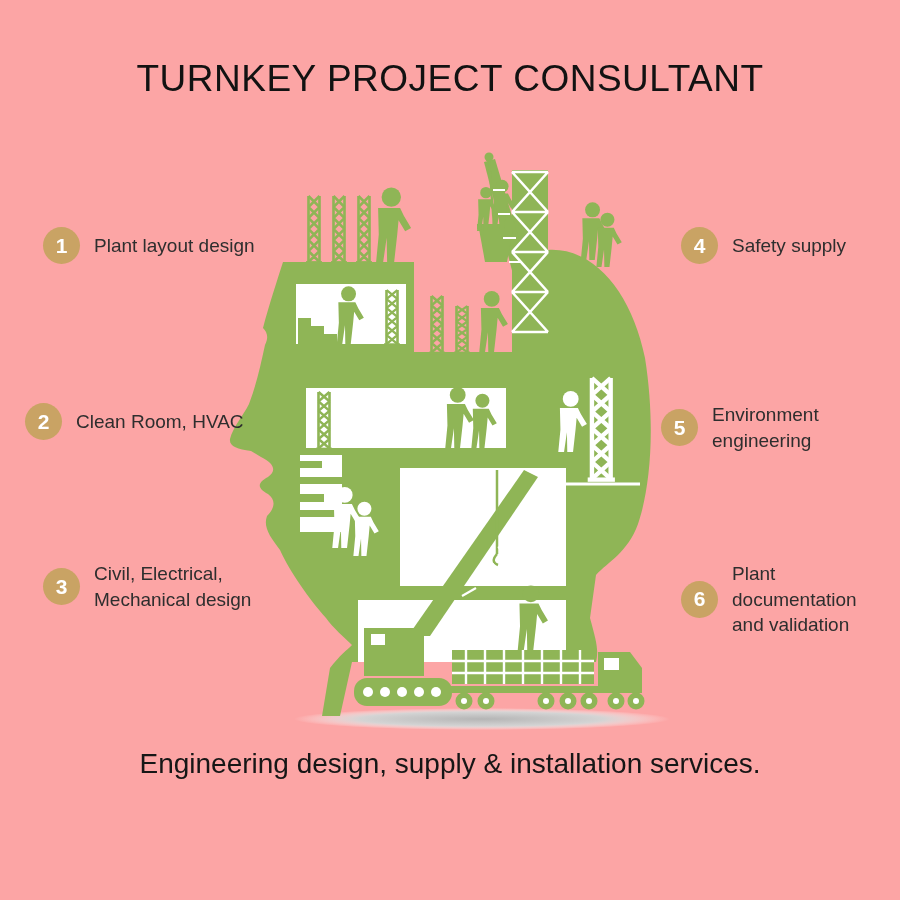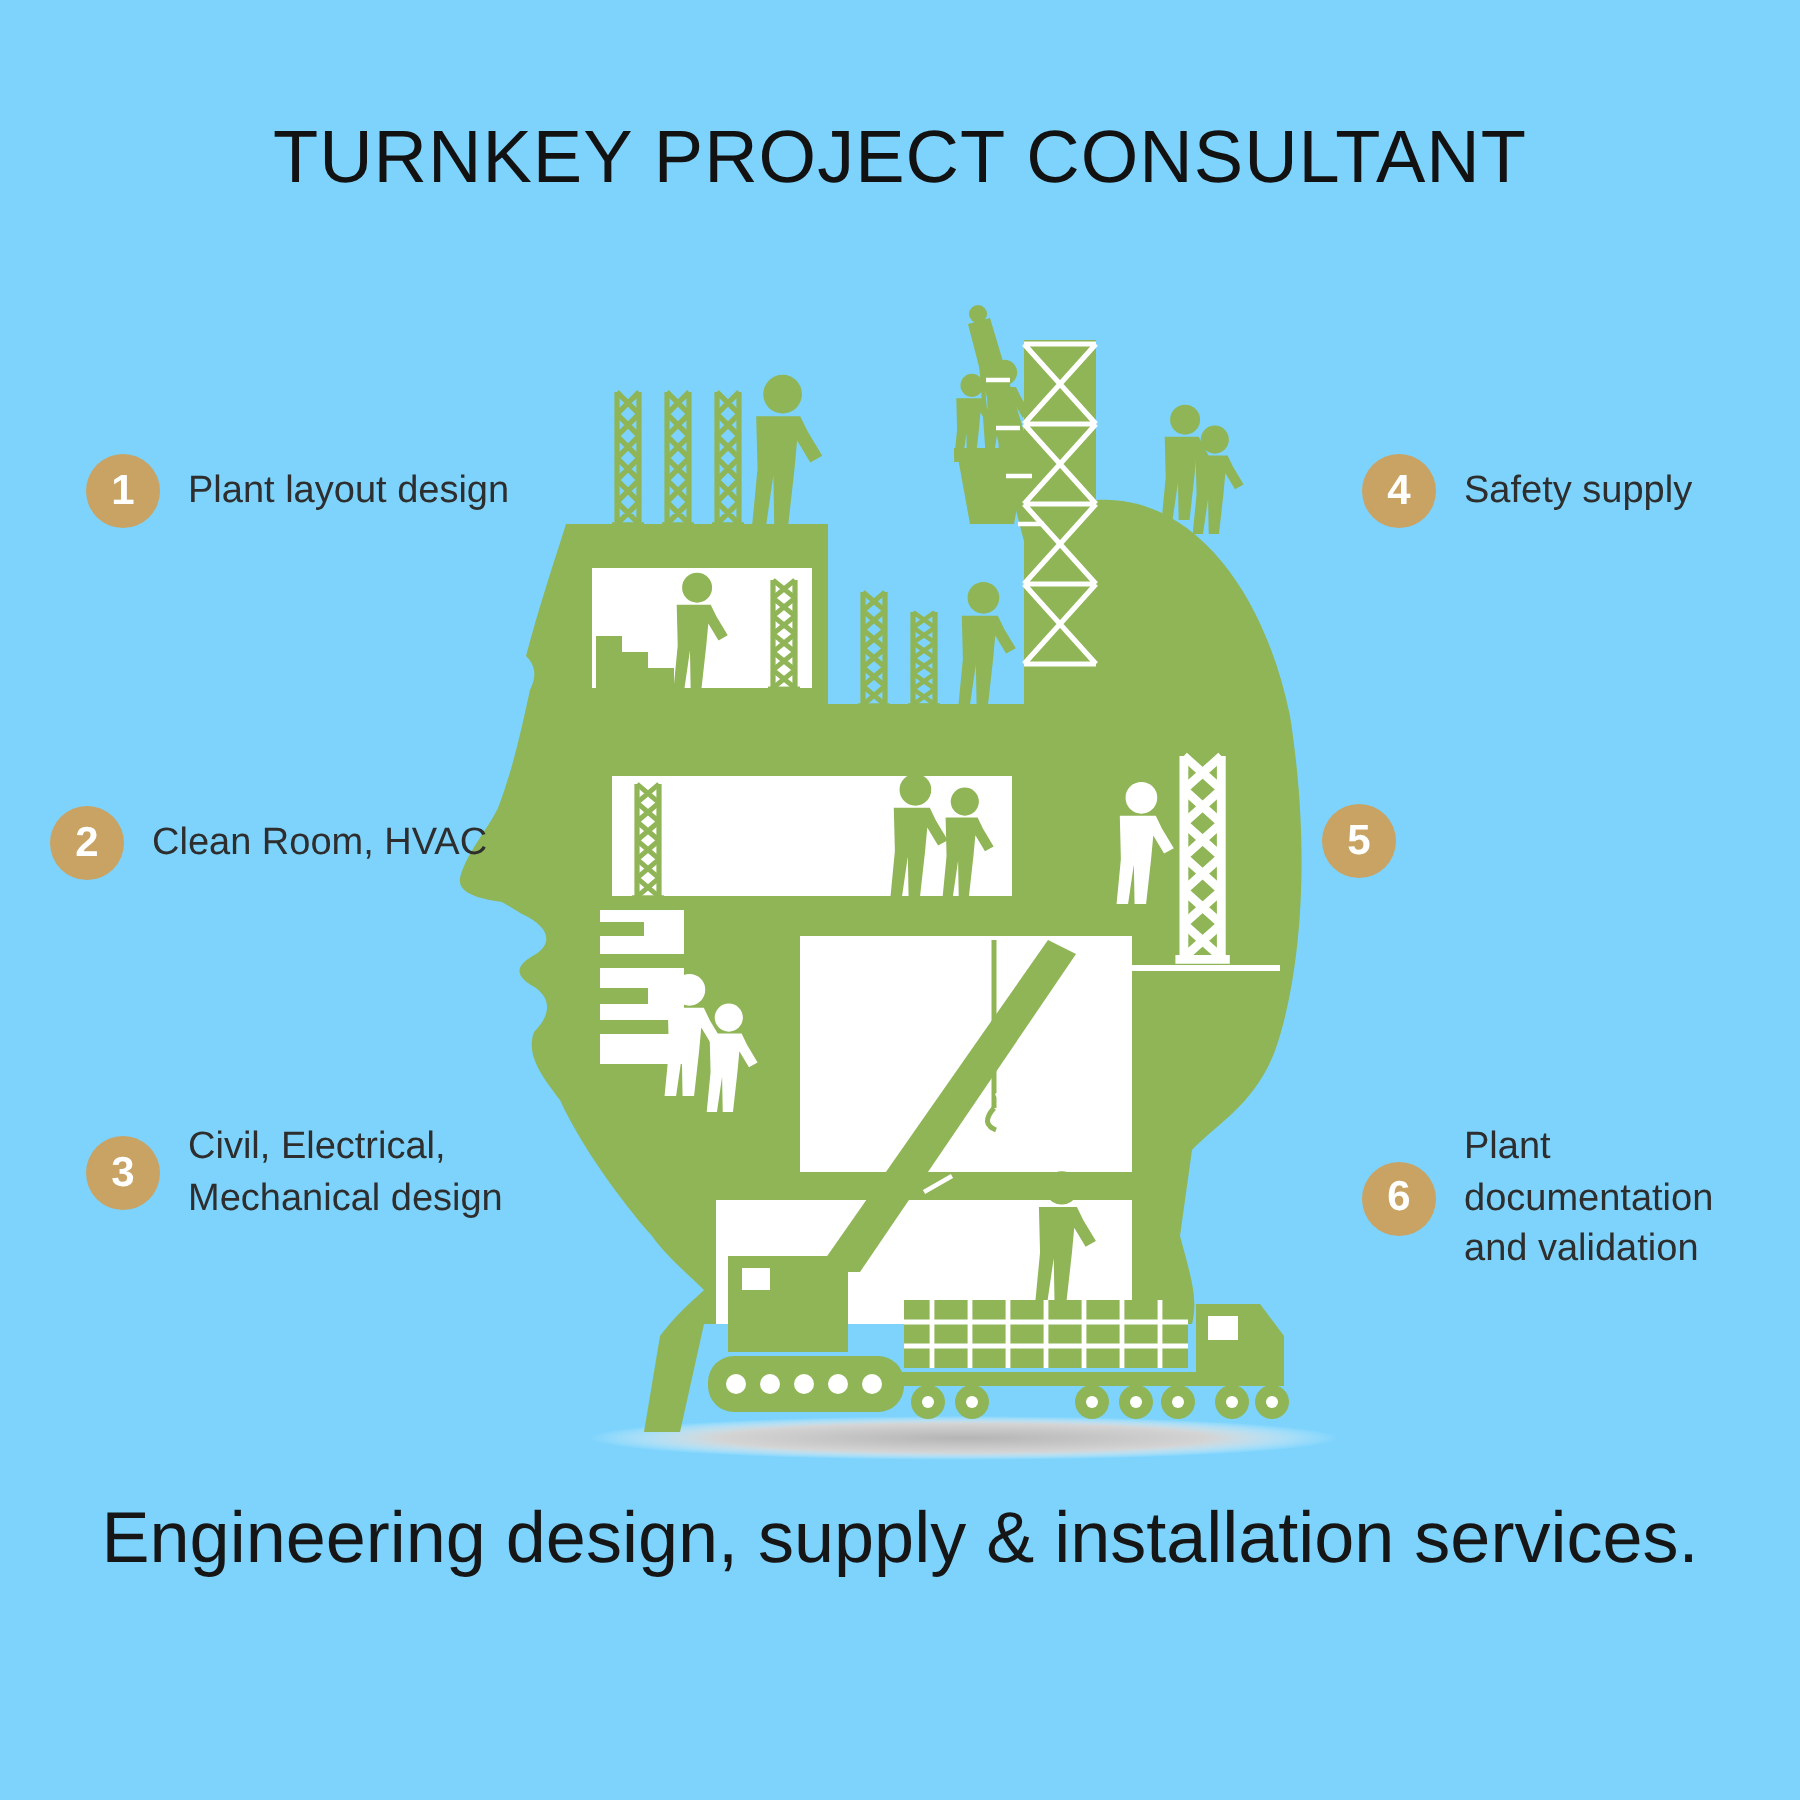--- a/index.html
+++ b/index.html
@@ -1,21 +1,21 @@
 <!DOCTYPE html>
 <html><head>
 <meta charset="utf-8">
 <style>
   html,body{margin:0;padding:0;background:#fff;}
-  .canvas{position:relative;width:900px;height:900px;background:#7dd3fc;overflow:hidden;
+  .canvas{position:relative;width:900px;height:900px;background:#fca5a5;overflow:hidden;
           font-family:"Liberation Sans",sans-serif;color:#1b1b1b;margin:0 auto;}
   .title{position:absolute;left:0;top:58px;width:100%;text-align:center;
          font-size:37px;font-weight:500;letter-spacing:.5px;color:#121212;}
   .footer{position:absolute;left:0;top:748px;width:100%;text-align:center;
-          font-size:36px;font-weight:400;color:#161616;}
+          font-size:28px;font-weight:400;color:#161616;}
   .step{position:absolute;display:flex;align-items:center;gap:14px;}
   .badge{width:37px;height:37px;border-radius:50%;background:#C9A364;color:#fff;
          display:flex;align-items:center;justify-content:center;
          font-size:21px;font-weight:600;flex:0 0 auto;}
   .lbl{font-size:19px;line-height:1.35;color:#2e2e2e;}
   .lbl.center{}
   .s1{left:43px;top:227px;}
   .s2{left:25px;top:403px;}
   .s3{left:43px;top:561px;}
   .s3 .lbl{width:212px;}
@@ -179,20 +179,21 @@
   <div class="step s3">
     <div class="badge">3</div>
     <div class="lbl center">Civil, Electrical, Mechanical design</div>
   </div>
   <div class="step s4">
     <div class="badge">4</div>
     <div class="lbl">Safety supply</div>
   </div>
   <div class="step s5">
     <div class="badge">5</div>
+    <div class="lbl">Environment engineering</div>
   </div>
   <div class="step s6">
     <div class="badge">6</div>
     <div class="lbl center">Plant documentation and validation</div>
   </div>
 
   <div class="footer">Engineering design, supply &amp; installation services.</div>
 </div>
 
 </body></html>

